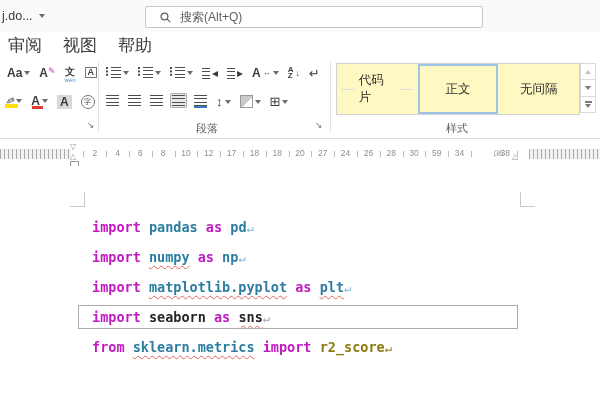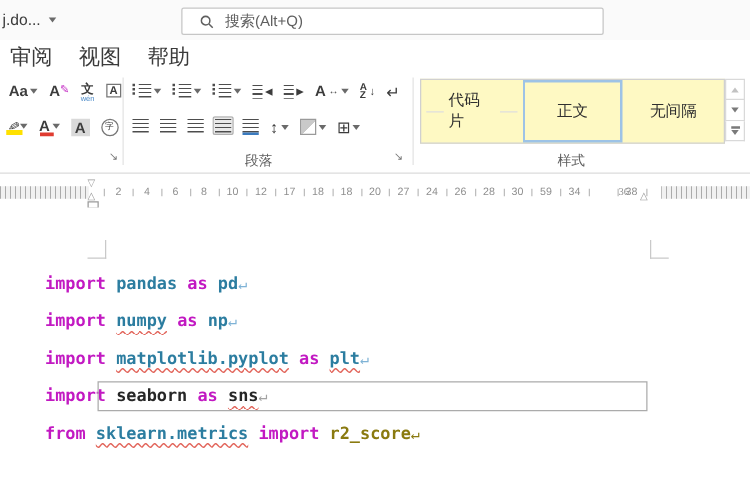--- a/index.html
+++ b/index.html
@@ -76,21 +76,21 @@
   .rnum{position:absolute;top:6px;transform:translateX(-50%);font-size:8.5px;color:#8f8f8f;}
   .rtick{position:absolute;top:9px;width:1px;height:6px;background:#bdbdbd;}
   .mk{position:absolute;color:#9a9a9a;font-size:8px;line-height:1;font-family:"DejaVu Sans",sans-serif;}
   .mk-box{position:absolute;width:7px;height:4px;border:1px solid #9a9a9a;background:#fff;}
   
   .doc{position:absolute;top:166px;left:0;right:0;bottom:0;background:#fff;}
   .crn{position:absolute;width:14px;height:14px;}
   #crnL{left:70px;top:26px;border-right:1px solid #c9c9c9;border-bottom:1px solid #c9c9c9;}
   #crnR{left:520px;top:26px;border-left:1px solid #c9c9c9;border-bottom:1px solid #c9c9c9;}
   .code{position:absolute;top:46px;left:0;right:0;}
-  .code-line{position:relative;height:30px;line-height:30px;padding-left:36px;white-space:pre;
+  .code-line{position:relative;height:30px;line-height:30px;padding-left:92px;white-space:pre;
              font-family:"DejaVu Sans Mono","Liberation Mono",monospace;font-weight:600;font-size:13.5px;}
   .code-line.boxed::before{content:"";position:absolute;left:78px;width:438px;top:3px;height:22px;border:1px solid #ababab;}
   .tok-k{color:var(--kw);} .tok-m{color:var(--md);} .tok-p{color:var(--pl);margin-top:33px;} .tok-o{color:var(--ol);}
   .tok-r{color:var(--rb);font-size:12px;font-weight:400;}
   .tok-rg{color:var(--rg);font-size:12px;font-weight:400;}
   .tok-ro{color:var(--ol);font-size:12px;font-weight:400;}
   .sq{text-decoration-line:underline;text-decoration-style:wavy;text-decoration-color:var(--sqc);
       text-decoration-thickness:1px;text-underline-offset:3px;}
 </style>
 </head>

